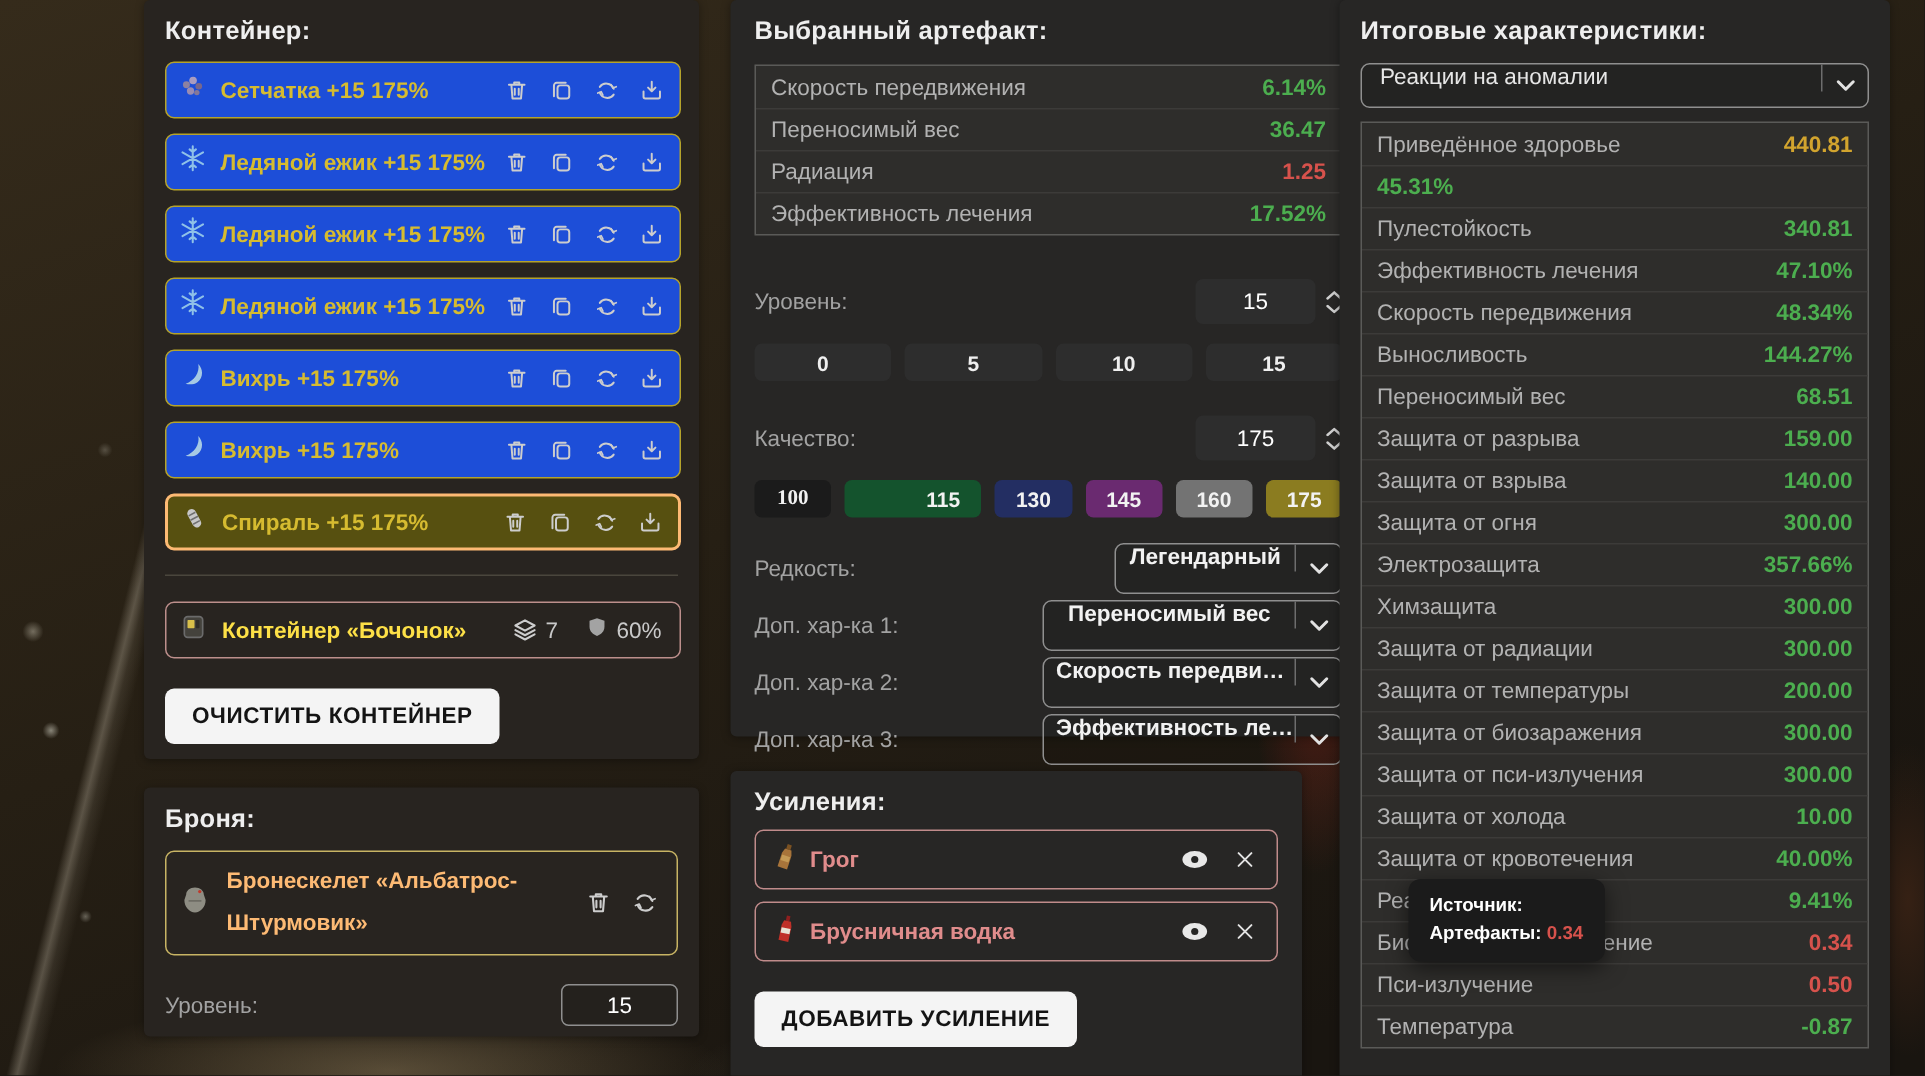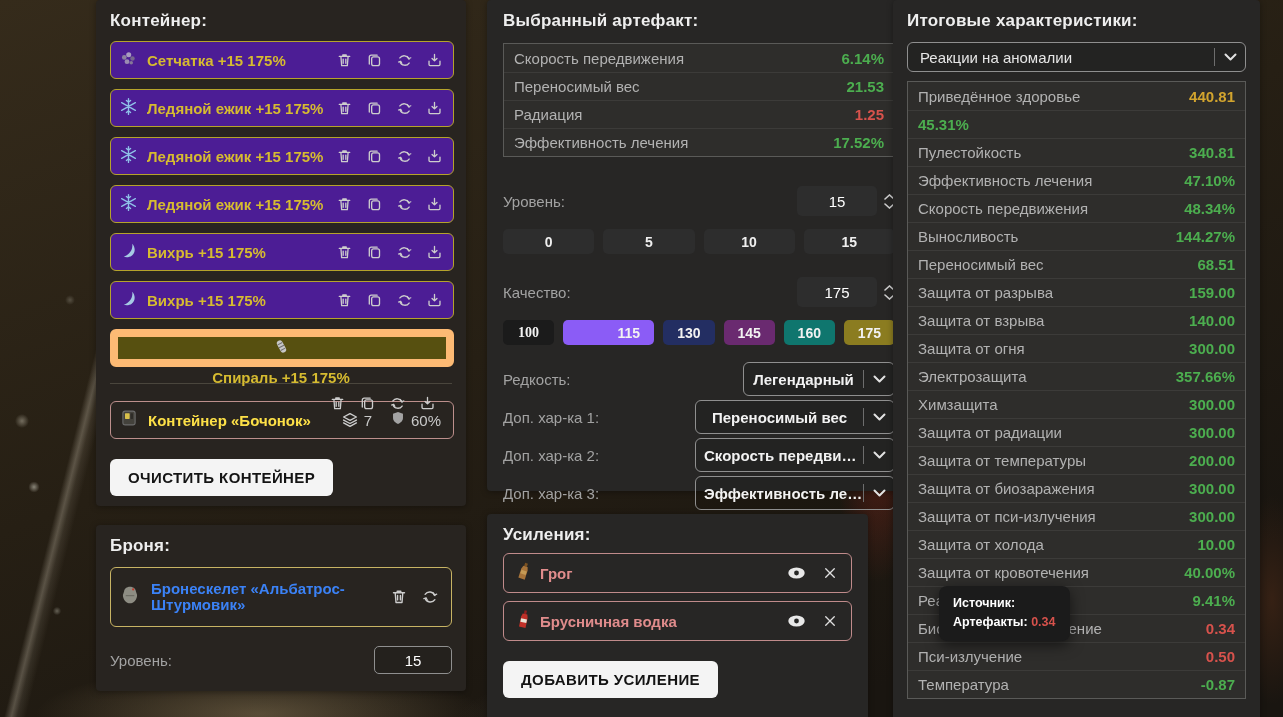--- a/index.html
+++ b/index.html
@@ -24,40 +24,40 @@
       linear-gradient(160deg, #352b1b 0%, #261f14 45%, #191510 85%);
   }
   .panel { position:absolute; border-radius:4px; z-index:1; box-shadow:0 1px 6px rgba(0,0,0,.35); }
   .p-warm  { background:#282420; }
   .p-cool  { background:#272625; }
   .panel-title { font-size:17px; font-weight:700; color:#eeeeee; letter-spacing:.2px; }
 
   
   #panel-container { left:96px; top:0; width:370px; height:506px; padding:11px 12px 0 14px; }
   .art-item { display:flex; align-items:center; gap:9px; height:38px; margin-top:10px;
-    padding:0 10px 0 8px; background:#4c1d95; border:1px solid #b5a32b; border-radius:6px; cursor:pointer; }
-  .art-item.selected { background:#575010; border:8px solid #fdba74;flex-direction:column; }
+    padding:0 10px 0 8px; background:#1d4ed8; border:1px solid #b5a32b; border-radius:6px; cursor:pointer; }
+  .art-item.selected { background:#575010; border:2px solid #fdba74; }
   .art-name { color:#d6bb30; font-size:15px; font-weight:600; white-space:nowrap; }
   .art-actions { margin-left:auto; display:flex; align-items:center; gap:13px; }
   .icon-btn { display:flex; cursor:pointer; }
   .ico { stroke:#cdcdcd; fill:none; stroke-width:1.4; stroke-linecap:round; stroke-linejoin:round; display:block; }
   .divider { border-top:1px solid #4a463d; margin:16px 2px 0 0; }
   .cont-item { display:flex; align-items:center; gap:9px; height:38px; margin-top:17px;
     padding:0 12px 0 8px; border:1px solid #bd8f8c; border-radius:6px; }
   .cont-name { color:#fde047; font-size:15px; font-weight:600; white-space:nowrap; }
   .cont-stats { margin-left:auto; display:flex; align-items:center; gap:5px; color:#c9c9c9; font-size:15px; }
   .cont-stats .gap { width:8px; }
   .btn-white { display:inline-block; margin-top:20px; background:#f4f4f4; color:#141414;
     font-weight:700; font-size:15px; letter-spacing:.4px; border-radius:6px; padding:10px 18px; cursor:pointer; }
 
   
   #panel-armor { left:96px; top:525px; width:370px; height:166px; padding:11px 14px; }
   .armor-item { display:flex; align-items:center; gap:10px; min-height:60px; margin-top:11px;
     padding:6px 12px 6px 8px; border:1px solid #c8b464; border-radius:6px; }
-  .armor-name { color:#3b82f6; font-size:15px; font-weight:600; width:196px; line-height:16px; }
+  .armor-name { color:#fdba74; font-size:15px; font-weight:600; width:196px; line-height:28px; }
   .field-row { display:flex; justify-content:space-between; align-items:center; }
   .field-label { color:#a2a2a2; font-size:15px; }
   .lvl-box { width:78px; height:28px; border:1px solid #8f8f8f; border-radius:5px; color:#fff;
     font-size:15px; display:flex; align-items:center; justify-content:center; background:rgba(0,0,0,.08); }
   .armor-lvl-row { margin-top:19px; }
 
   
   #panel-artifact { left:487px; top:0; width:424px; height:491px; padding:11px 16px 0 16px; }
   .stat-table { margin-top:12px; border:1px solid #5a5a58; background:#2e2d2b; }
   .stat-row { display:flex; justify-content:space-between; align-items:center; height:28px;
@@ -75,21 +75,21 @@
   .spin { display:flex; flex-direction:column; gap:3px; }
   .spin svg { stroke:#cfcfcf; fill:none; stroke-width:1.6; stroke-linecap:round; display:block; cursor:pointer; }
   .row-level { margin-top:29px; }
   .opts { display:flex; gap:9px; margin-top:13px; }
   .opt-btn { flex:1; height:25px; background:#2d2d2d; border-radius:5px; color:#efefef;
     font-size:14px; font-weight:600; display:flex; align-items:center; justify-content:center; cursor:pointer; }
   .row-quality { margin-top:23px; }
   .q-btn { color:#f2f2f2; }
 
   .dropdown { height:34px; border:1px solid #8f8f8f; border-radius:6px; display:flex;
-    align-items:center; background:rgba(0,0,0,.08); cursor:pointer; }
+    background:rgba(0,0,0,.08); cursor:pointer; }
   .dd-text { flex:1; text-align:center; color:#f2f2f2; font-size:15px; font-weight:600;
     padding:0 8px; white-space:nowrap; overflow:hidden; }
   .dd-sep { width:1px; height:18px; background:#6d6d6d; }
   .dd-chev { width:30px; display:flex; align-items:center; justify-content:center; }
   .dd-chev svg { stroke:#e2e2e2; fill:none; stroke-width:2; stroke-linecap:round; stroke-linejoin:round; }
   .row-rarity { margin-top:17px; }
   .dd-rarity { width:152px; }
   .dd-extra { width:200px; }
   .row-extra { margin-top:4px; }
 
@@ -428,21 +428,21 @@
 <div class="panel p-cool" id="panel-artifact">
   <div class="panel-title">Выбранный артефакт:</div>
 
   <div class="stat-table">
     <div class="stat-row">
       <span class="stat-label">Скорость передвижения</span>
       <span class="stat-val" data-color="green">6.14%</span>
     </div>
     <div class="stat-row">
       <span class="stat-label">Переносимый вес</span>
-      <span class="stat-val" data-color="green">21.53</span>
+      <span class="stat-val" data-color="green">36.47</span>
     </div>
     <div class="stat-row">
       <span class="stat-label">Радиация</span>
       <span class="stat-val" data-color="red">1.25</span>
     </div>
     <div class="stat-row">
       <span class="stat-label">Эффективность лечения</span>
       <span class="stat-val" data-color="green">17.52%</span>
     </div>
   </div>
@@ -477,24 +477,24 @@
             <path d="M1 5l4.5-4L10 5"></path>
           </svg>
         <svg width="11" height="6" viewBox="0 0 11 6">
             <path d="M1 1l4.5 4L10 1"></path>
           </svg>
       </span>
     </span>
   </div>
   <div class="opts">
     <span class="opt-btn q-btn" style="background: rgb(27, 27, 27); font-family: Liberation Serif, serif;">100</span>
-    <span class="opt-btn q-btn" style="background: #8b5cf6; padding-left: 40px;">115</span>
+    <span class="opt-btn q-btn" style="background: #14532d; padding-left: 40px;">115</span>
     <span class="opt-btn q-btn" style="background: rgb(35, 46, 98);">130</span>
     <span class="opt-btn q-btn" style="background: rgb(106, 42, 112);">145</span>
-    <span class="opt-btn q-btn" style="background: #0f766e;">160</span>
+    <span class="opt-btn q-btn" style="background: #737373;">160</span>
     <span class="opt-btn q-btn" style="background: rgb(139, 124, 32);">175</span>
   </div>
 
   <div class="field-row row-rarity">
     <span class="field-label">Редкость:</span>
     <span class="dropdown dd-rarity">
       <span class="dd-text">Легендарный</span>
       <span class="dd-sep"></span>
       <span class="dd-chev">
           <svg width="13" height="8" viewBox="0 0 13 8">

